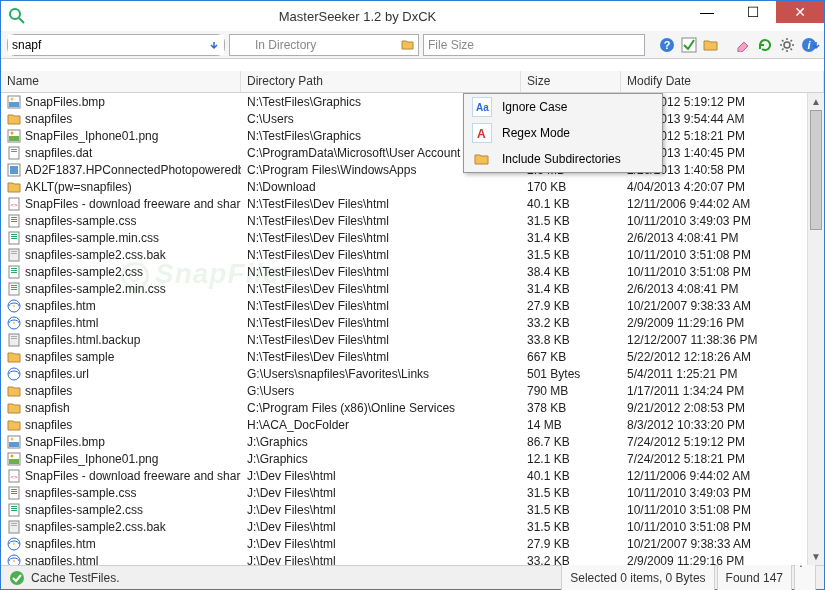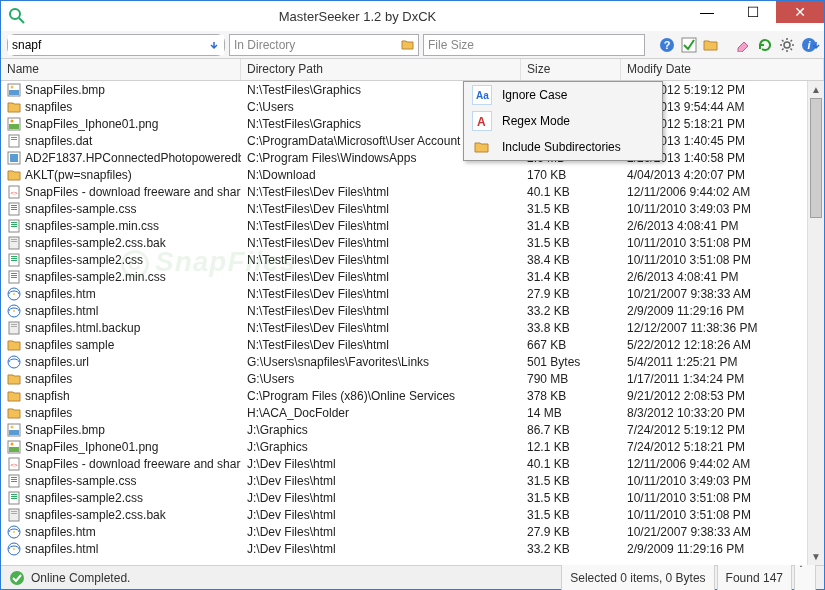--- a/index.html
+++ b/index.html
@@ -7,28 +7,28 @@
 .window { width: 825px; height: 590px; border: 1px solid #2e7cd6; display: flex; flex-direction: column; background: #fff; }
 .titlebar { height: 30px; background: #fff; display: flex; align-items: center; padding-left: 8px; }
 .titlebar .app-icon { width: 16px; height: 16px; margin-right: 6px; }
 .titlebar .title { flex: 1; text-align: center; font-size: 13px; color: #333; }
 .win-controls { display: flex; height: 100%; }
 .win-btn { width: 46px; height: 22px; display: flex; align-items: center; justify-content: center; font-size: 14px; }
 .win-btn.close { background: #c8504d; color: #fff; width: 48px; }
 .search-row { height: 28px; display: flex; align-items: center; gap: 4px; padding: 2px 6px; background: #f5f5f5; border-bottom: 1px solid #d0d0d0; }
 .search-input-wrap { position: relative; display: flex; align-items: center; border: 1px solid #abadb3; background: #fff; height: 22px; }
 .search-input-wrap.name-box { width: 218px; border-radius: 8px; }
-.search-input-wrap.dir-box { width: 190px; }
+.search-input-wrap.dir-box { width: 190px; padding-left: 21px; }
 .search-input-wrap.size-box { width: 222px; }
 .search-input-wrap input { border: none; outline: none; width: 100%; padding: 0 20px 0 4px; font-size: 12px; height: 100%; }
 .search-input-wrap input::placeholder { color: #888; }
 .input-icon { position: absolute; right: 2px; width: 16px; height: 16px; display:flex; align-items:center; justify-content:center; }
 .toolbar-icons { display: flex; gap: 4px; margin-left: auto; align-items: center; }
 .tb-icon { width: 18px; height: 18px; display:flex; align-items:center; justify-content:center; cursor:pointer; }
-.headers { display: flex; height: 22px; background: #f7f7f7; border-bottom: 1px solid #d0d0d0; font-size: 12px; color: #333; }
+.headers { display: flex; height: 22px; background: #f7f7f7; border-bottom: 1px solid #d0d0d0; font-size: 12px; color: #333; margin-top: 12px; }
 .headers .col { padding: 3px 6px; border-right: 1px solid #e0e0e0; }
 .col-name { width: 240px; }
 .col-dir { width: 280px; }
 .col-size { width: 100px; text-align: left; }
 .col-date { flex: 1; }
 .file-area { flex: 1; overflow: hidden; position: relative; display: flex; }
 .file-list { flex: 1; overflow-y: auto; background: #fff; }
 .row { display: flex; height: 17px; align-items: center; font-size: 12px; color: #222; }
 .row .cell { padding: 0 6px; white-space: nowrap; overflow: hidden; text-overflow: ellipsis; }
 .row .c-name { width: 240px; display: flex; align-items: flex-start; gap: 4px; }
@@ -549,21 +549,21 @@
       </div>
     </div>
   </div>
 
   <div class="statusbar">
     <div class="status-left">
       <svg width="16" height="16" viewBox="0 0 16 16">
           <circle cx="8" cy="8" r="7" fill="#4caf50"></circle>
           <path d="M4 8 L7 11 L12 5" stroke="#fff" stroke-width="2" fill="none"></path>
         </svg>
-      <span>Online Completed.</span>
+      <span>Cache TestFiles.</span>
     </div>
     <div class="status-right">
       <span class="status-box">Selected 0 items, 0 Bytes</span>
       <span class="status-box">Found 147</span>
       <span class="status-box" style="padding:2px 4px">⋰</span>
     </div>
   </div>
 
 </div>
 

